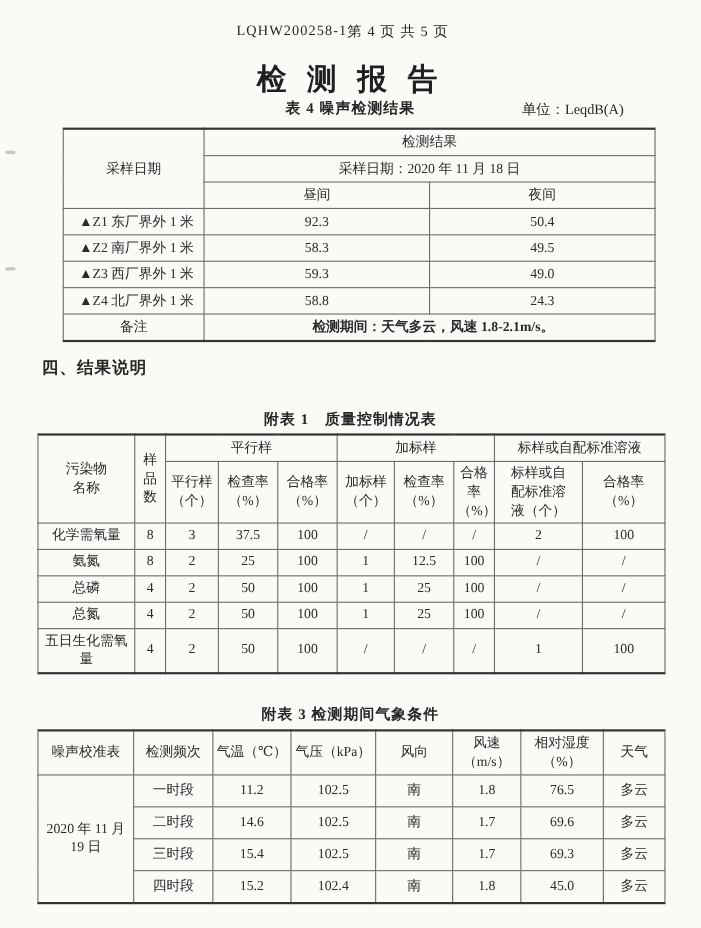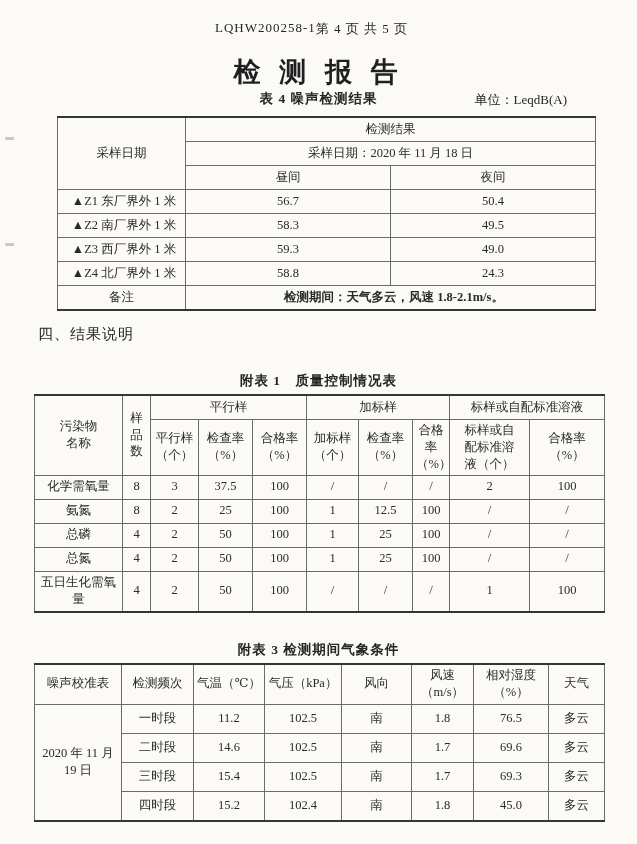--- a/index.html
+++ b/index.html
@@ -23,21 +23,21 @@
   .cap{font-weight:700;letter-spacing:1px;}
   .unit{position:absolute;right:70px;top:1px;font-weight:400;font-size:13px;letter-spacing:0;}
   table{border-collapse:collapse;table-layout:fixed;font-size:12.5px;color:#2a2a2a;}
   td{border:1px solid #6b6b6b;text-align:center;padding:2px 3px;line-height:1.4;overflow:hidden;}
   .t{border-top:2.5px solid #353535;border-bottom:2.5px solid #353535;border-left:1px solid #777;border-right:1px solid #777;}
   .t4{width:538px;margin:6px 0 0 57px;}
   .t4 td{height:19px;}
   .ta{width:570px;margin:4px 0 0 34px;}
   .lt{text-align:center;padding-left:10px;font-weight:bold;}
   .pt{text-align:center;padding-left:8px;}
-  .section-title{margin:14px 0 14px 38px;font-size:15px;font-weight:400;letter-spacing:1px;}
+  .section-title{margin:14px 0 14px 38px;font-size:15px;font-weight:700;letter-spacing:1px;}
   .acap{text-align:center;font-size:13.5px;font-weight:700;margin-top:28px;letter-spacing:1px;}
   .hd{line-height:1.35;}
   .w1{display:inline-block;max-width:1.05em;word-break:break-all;line-height:1.35;}
   .w3{display:inline-block;max-width:3.1em;word-break:break-all;line-height:1.35;}
   .w4{display:inline-block;max-width:4.2em;word-break:break-all;line-height:1.35;}
   .wb{word-break:break-all;}
   .pre{white-space:pre-line;}
   .qc td{height:19px;}
   .wx td{height:24px;}
   .cal td{height:19px;}
@@ -74,21 +74,21 @@
   </tr>
   <tr>
     <td colspan="2">采样日期：2020 年 11 月 18 日</td>
   </tr>
   <tr>
     <td>昼间</td>
     <td>夜间</td>
   </tr>
   <tr>
     <td class="pt">▲Z1 东厂界外 1 米</td>
-    <td>56.7</td>
+    <td>92.3</td>
     <td>50.4</td>
   </tr>
   <tr>
     <td class="pt">▲Z2 南厂界外 1 米</td>
     <td>58.3</td>
     <td>49.5</td>
   </tr>
   <tr>
     <td class="pt">▲Z3 西厂界外 1 米</td>
     <td>59.3</td>

